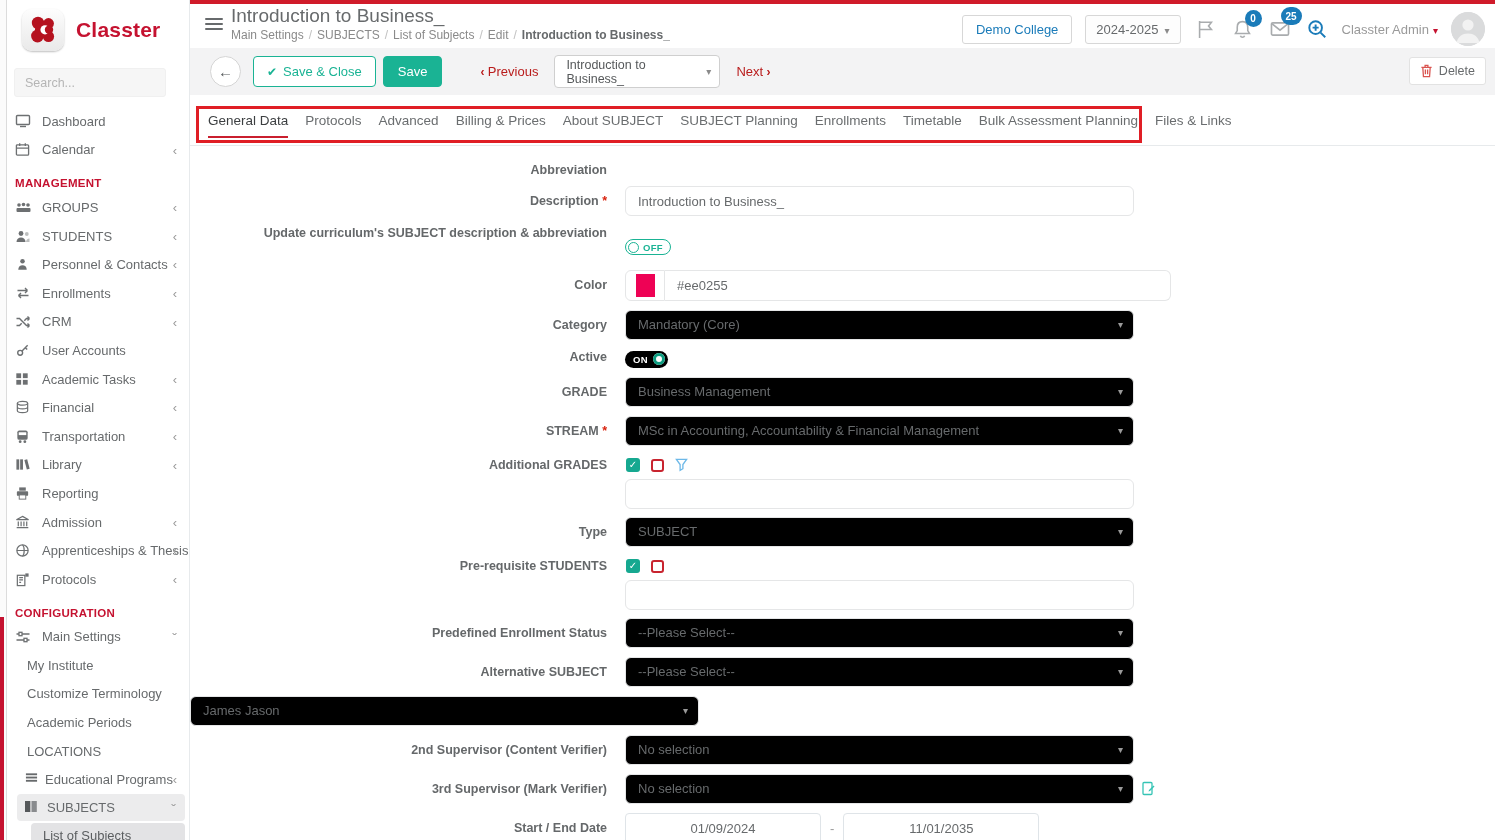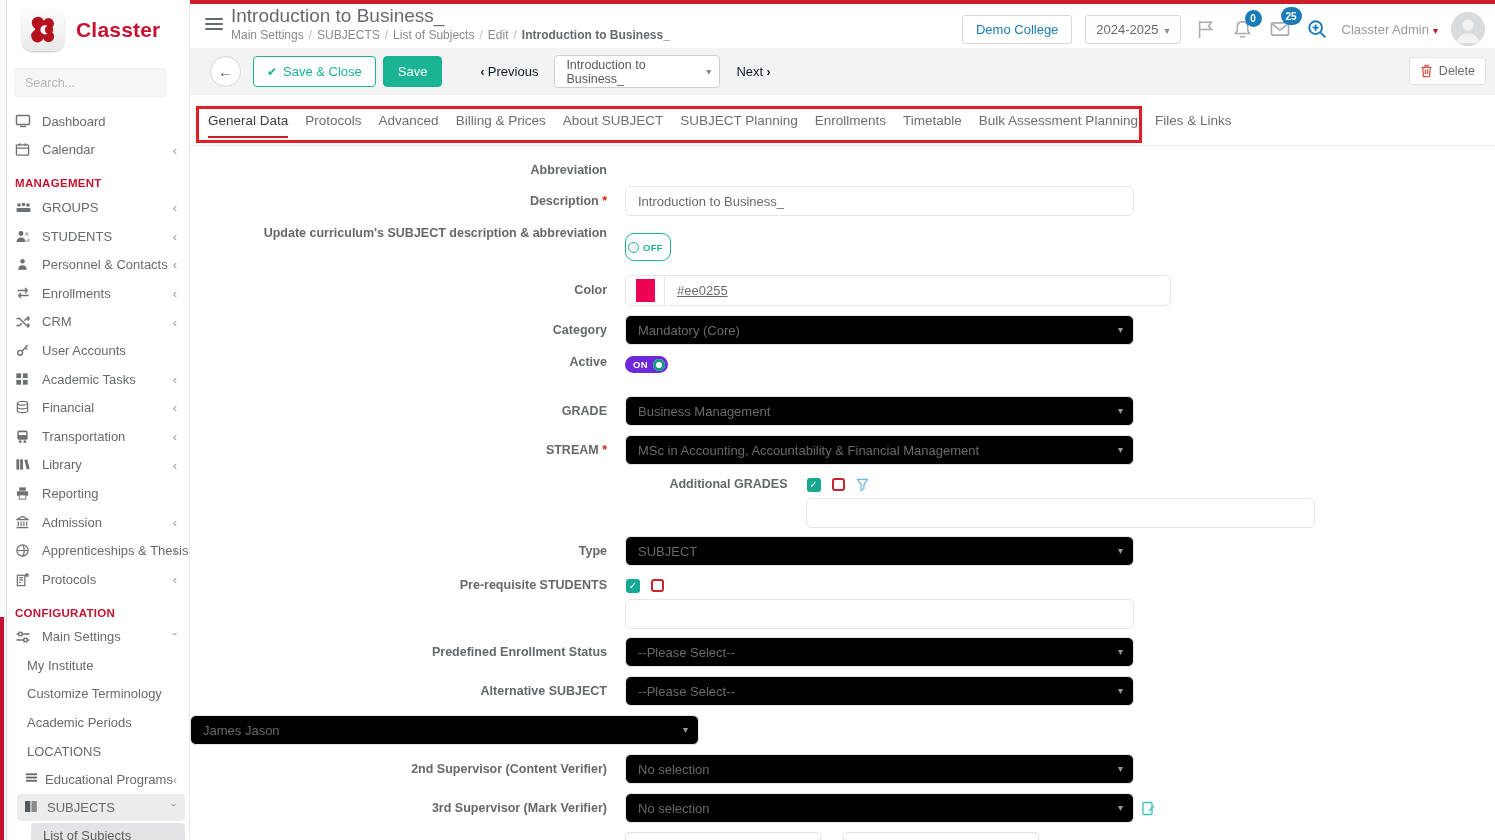--- a/index.html
+++ b/index.html
@@ -64,21 +64,21 @@
 
   
   .toolbar { height:47px; background:#f3f3f4; display:flex; align-items:center; padding-left:20px; position:relative; }
   .btn-back { width:31px; height:31px; border-radius:50%; background:#fff; border:1px solid #d5d5d5;
     color:#565a5c; font-size:15px; cursor:pointer; margin-right:12px; line-height:27px; text-align:center; }
   .btn-saveclose { border:1px solid #1ab394; color:#1ab394; background:#fff; border-radius:4px;
     padding:7px 13px; font-size:13px; cursor:pointer; font-family:inherit; }
   .btn-saveclose .chk { margin-right:6px; font-size:12px; }
   .btn-save { border:1px solid #1ab394; background:#1ab394; color:#fff; border-radius:4px;
     padding:7px 14px; font-size:13px; cursor:pointer; margin-left:7px; font-family:inherit; }
-  .lnk { color:#0f172a; font-size:13px; cursor:pointer; }
+  .lnk { color:#b91c1c; font-size:13px; cursor:pointer; }
   .lnk .ch { font-weight:bold; font-size:12px; }
   .lnk-prev { margin-left:38px; }
   .record-select { margin-left:16px; width:166px; height:33px; background:#fff; border:1px solid #cfcfcf;
     border-radius:4px; display:flex; align-items:center; padding:0 22px 0 11px; position:relative;
     font-size:12.5px; color:#55585a; cursor:pointer; }
   .record-select::after { content:"▾"; position:absolute; right:8px; color:#8a8a8a; font-size:10px; }
   .lnk-next { margin-left:16px; }
   .btn-delete { position:absolute; right:9px; top:9px; background:#fff; border:1px solid #e2e2e2;
     border-radius:3px; padding:6px 10px; font-size:12.5px; color:#676a6c; cursor:pointer; display:flex;
     align-items:center; gap:6px; font-family:inherit; }
@@ -99,34 +99,34 @@
     font-weight:bold; font-size:12.5px; color:#65686a; }
   .flabel.sm-pad { padding-top:1px; }
   .req::after { content:" *"; color:#d9230f; }
   .fctl { width:509px; flex:none; }
   .tinput { width:100%; height:30px; border:1px solid #e5e6e7; border-radius:6px; padding:0 12px;
     color:#676a6c; font-size:13px; background:#fff; font-family:inherit; }
   .selectbox { position:relative; width:100%; height:30px; border:1px solid #e5e6e7; border-radius:6px;
     background:#000000; display:flex; align-items:center; padding:0 26px 0 12px; cursor:pointer;
     color:#676a6c; font-size:13px; white-space:nowrap; }
   .selectbox::after { content:"▾"; position:absolute; right:10px; top:8px; color:#9a9a9a; font-size:10px; }
-  .toggle-off { display:inline-flex; align-items:center; height:28px; border:1px solid #1ab394;
-    border-radius:9px; padding:0 7px 0 2px; cursor:pointer; background:#fff; margin-top:8px; }
+  .toggle-off { display:inline-flex; align-items:center; height:16px; border:1px solid #1ab394;
+    border-radius:9px; padding:0 7px 0 2px; cursor:pointer; background:#fff; margin-top:14px; }
   .toggle-off .knob { width:11px; height:11px; border:1px solid #1ab394; border-radius:50%; background:#fff; margin-right:4px; }
   .toggle-off .tlbl { font-size:9.5px; font-weight:bold; color:#1ab394; letter-spacing:.3px; }
-  .toggle-on { display:inline-flex; align-items:center; height:17px; border-radius:10px; background:#6d28d9;
+  .toggle-on { display:inline-flex; align-items:center; height:17px; border-radius:10px; background:#000000;
     padding:0 3px 0 8px; cursor:pointer; margin-top:2px; }
   .toggle-on .tlbl { font-size:9.5px; font-weight:bold; color:#fff; margin-right:5px; letter-spacing:.3px; }
   .toggle-on .knob { width:12px; height:12px; border-radius:50%; background:#fff; box-shadow:inset 0 0 0 3px #0e9c80; }
   .color-ctl { width:546px; display:flex; }
   .swatch-box { width:40px; height:31px; border:1px solid #e5e6e7; border-radius:6px 0 0 6px; background:#fff;
     display:flex; align-items:center; justify-content:center; cursor:pointer; }
   .swatch { width:19px; height:23px; }
   .color-input { flex:1; height:31px; border:1px solid #e5e6e7; border-left:none; border-radius:0 6px 6px 0;
-    padding:0 12px; color:#676a6c; font-size:13px; font-family:inherit;text-decoration:underline; }
+    padding:0 12px; color:#676a6c; font-size:13px; font-family:inherit; }
   .icons-line { display:flex; align-items:center; gap:11px; height:15px; margin:3px 0 6px 1px; }
   .ic-checkall { width:14px; height:14px; border-radius:3px; background:#16a890; color:#fff; font-size:10px;
     line-height:14px; text-align:center; cursor:pointer; }
   .ic-clearall { width:13px; height:13px; border:2.5px solid #c8242f; border-radius:3px; background:#fff; cursor:pointer; }
   .ic-filter { cursor:pointer; display:flex; }
   .sup3-wrap { display:flex; align-items:center; gap:8px; }
   .dates-ctl { display:flex; align-items:center; gap:9px; }
   .date-input { width:196px; height:31px; border:1px solid #dfe4e8; border-radius:4px; text-align:center;
     color:#676a6c; font-size:13px; background:#fff; font-family:inherit; }
   .date-dash::before { content:"-"; color:#9a9a9a; }
@@ -496,21 +496,21 @@
 
     <div class="frow">
       <div class="flabel">Category</div>
       <div class="fctl">
           <div class="selectbox">
             <span>Mandatory (Core)</span>
           </div>
         </div>
     </div>
 
-    <div class="frow" style="margin-bottom:23px;">
+    <div class="frow" style="margin-bottom:9px;">
       <div class="flabel sm-pad">Active</div>
       <div class="fctl">
         <span class="toggle-on">
             <span class="tlbl">ON</span>
             <span class="knob"></span>
           </span>
       </div>
     </div>
 
     <div class="frow">
@@ -524,21 +524,21 @@
 
     <div class="frow">
       <div class="flabel req">STREAM</div>
       <div class="fctl">
           <div class="selectbox">
             <span>MSc in Accounting, Accountability &amp; Financial Management</span>
           </div>
         </div>
     </div>
 
-    <div class="frow" style="margin-bottom:8px;justify-content:center;">
+    <div class="frow" style="margin-bottom:8px;">
       <div class="flabel sm-pad" style="padding-top:3px;">Additional GRADES</div>
       <div class="fctl">
         <div class="icons-line">
           <span class="ic-checkall">✓</span>
           <span class="ic-clearall"></span>
           <span class="ic-filter">
               <svg width="13" height="14" viewBox="0 0 14 15" fill="none" stroke="#6cb8e8" stroke-width="1.4">
                 <path d="M1.5 1.5h11L8.5 7v4.5l-3 1.8V7z"></path>
               </svg>
             </span>

